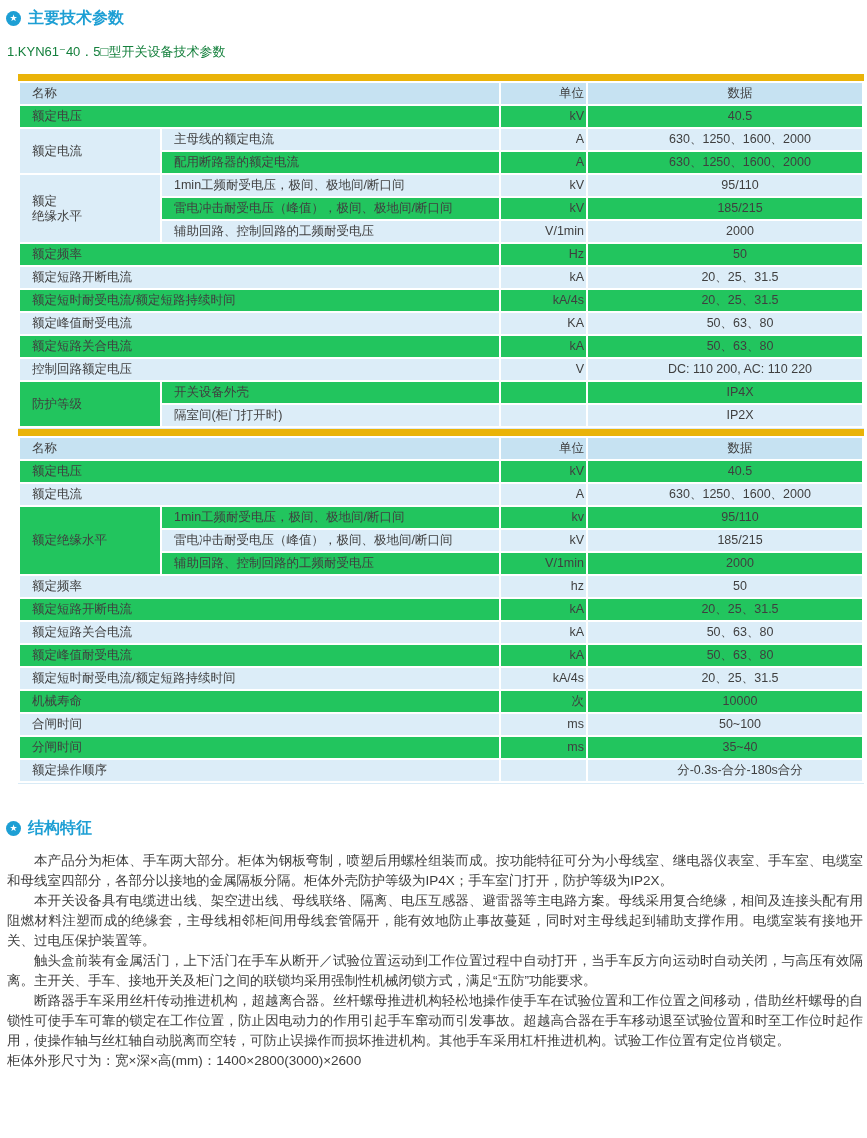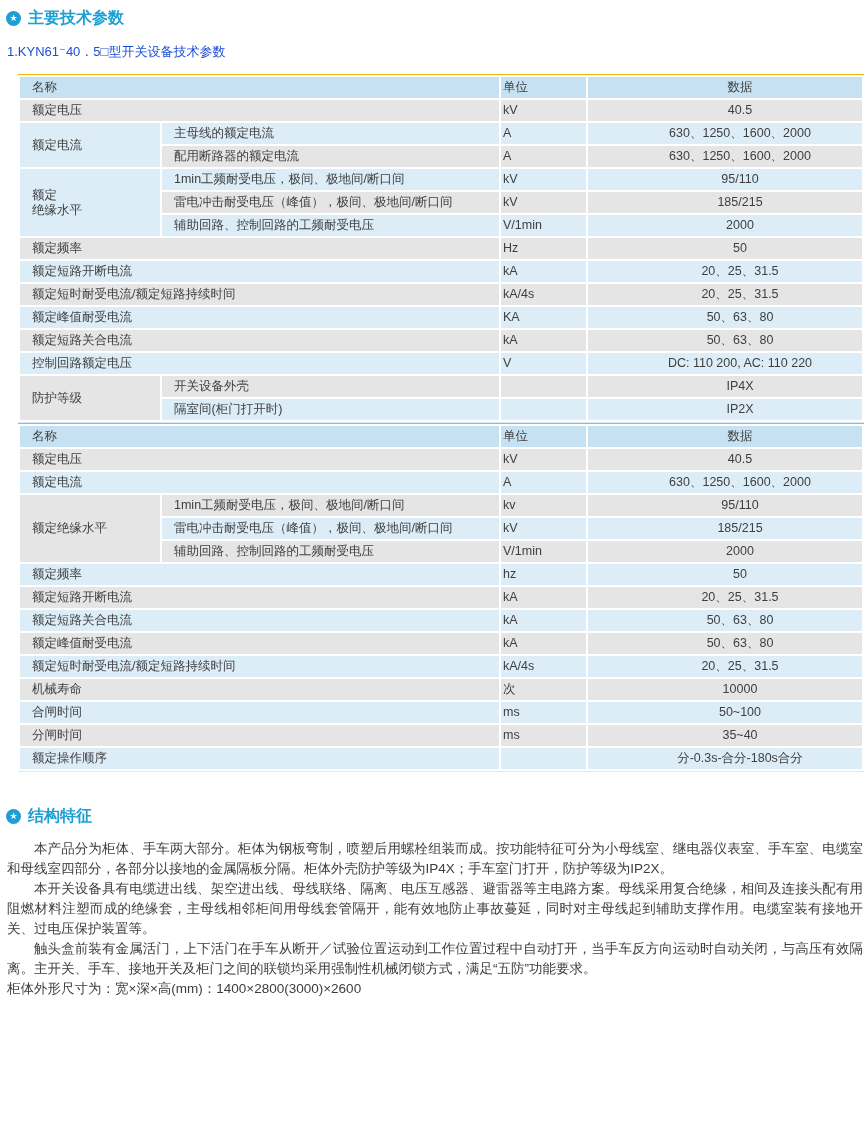--- a/index.html
+++ b/index.html
@@ -8,34 +8,34 @@
 
   
   .sec-header{display:flex;align-items:center;font-size:16px;font-weight:bold;color:#1d9fd4;}
   .sec-header.first{margin:8px 0 14px 6px;}
   .sec-header.second{margin:34px 0 10px 6px;}
   .hicon{display:inline-flex;align-items:center;justify-content:center;width:15px;height:15px;
          border-radius:50%;background:#1d9fd4;color:#fff;font-size:9px;line-height:1;
          margin-right:7px;flex:0 0 auto;}
 
   
-  .tbl-caption{font-size:13px;color:#1d4ed8;margin:0 0 13px 7px;}
+  .tbl-caption{font-size:13px;color:#15803d;margin:0 0 13px 7px;}
   .tbl-caption.c2{margin-top:52px;}
 
   
-  .twrap{margin-left:18px;width:846px;border-top:1px solid #eab308;border-bottom:1px solid #d9ebf6;}
+  .twrap{margin-left:18px;width:846px;border-top:7px solid #eab308;border-bottom:1px solid #d9ebf6;}
   table.ptable{border-collapse:collapse;width:100%;table-layout:fixed;}
   .ptable th,.ptable td{border:2px solid #ffffff;font-size:12.5px;font-weight:normal;
         line-height:15px;padding:3px 4px;color:#3f3f3f;vertical-align:middle;text-align:left;}
   .ptable tr.hdr th{background:#c6e2f2;}
-  .ptable tr.ra td{background:#e5e5e5;}
+  .ptable tr.ra td{background:#22c55e;}
   .ptable tr.rb td{background:#dcedf8;}
   .ptable .name{padding-left:12px;}
   .ptable .sub{padding-left:12px;margin-top:6px;}
-  .ptable .unit{text-align:left;padding-left:2px;padding-right:2px;}
+  .ptable .unit{text-align:right;padding-left:2px;padding-right:2px;}
   .ptable .data{padding-left:34px;text-align:center;}
   .ptable .group{white-space:pre-line;}
 
   
   .struct-text{margin:12px 4px 0 7px;font-size:13.5px;line-height:20px;color:#3d3d3d;text-align:justify;}
   .para{margin:0;text-indent:2em;}
   .para.noindent{text-indent:0;text-align:left;}
 </style>
 </head>
 <body>
@@ -233,16 +233,17 @@
 
   <div class="sec-header second">
     <span class="hicon">★</span>
     <span>结构特征</span>
   </div>
 
   <div class="struct-text">
     <p class="para">本产品分为柜体、手车两大部分。柜体为钢板弯制，喷塑后用螺栓组装而成。按功能特征可分为小母线室、继电器仪表室、手车室、电缆室和母线室四部分，各部分以接地的金属隔板分隔。柜体外壳防护等级为IP4X；手车室门打开，防护等级为IP2X。</p>
     <p class="para">本开关设备具有电缆进出线、架空进出线、母线联络、隔离、电压互感器、避雷器等主电路方案。母线采用复合绝缘，相间及连接头配有用阻燃材料注塑而成的绝缘套，主母线相邻柜间用母线套管隔开，能有效地防止事故蔓延，同时对主母线起到辅助支撑作用。电缆室装有接地开关、过电压保护装置等。</p>
     <p class="para">触头盒前装有金属活门，上下活门在手车从断开／试验位置运动到工作位置过程中自动打开，当手车反方向运动时自动关闭，与高压有效隔离。主开关、手车、接地开关及柜门之间的联锁均采用强制性机械闭锁方式，满足“五防”功能要求。</p>
+    <p class="para">断路器手车采用丝杆传动推进机构，超越离合器。丝杆螺母推进机构轻松地操作使手车在试验位置和工作位置之间移动，借助丝杆螺母的自锁性可使手车可靠的锁定在工作位置，防止因电动力的作用引起手车窜动而引发事故。超越高合器在手车移动退至试验位置和时至工作位时起作用，使操作轴与丝杠轴自动脱离而空转，可防止误操作而损坏推进机构。其他手车采用杠杆推进机构。试验工作位置有定位肖锁定。</p>
     <p class="para noindent">柜体外形尺寸为：宽×深×高(mm)：1400×2800(3000)×2600</p>
   </div>
 
 </div>
 
 </body></html>

